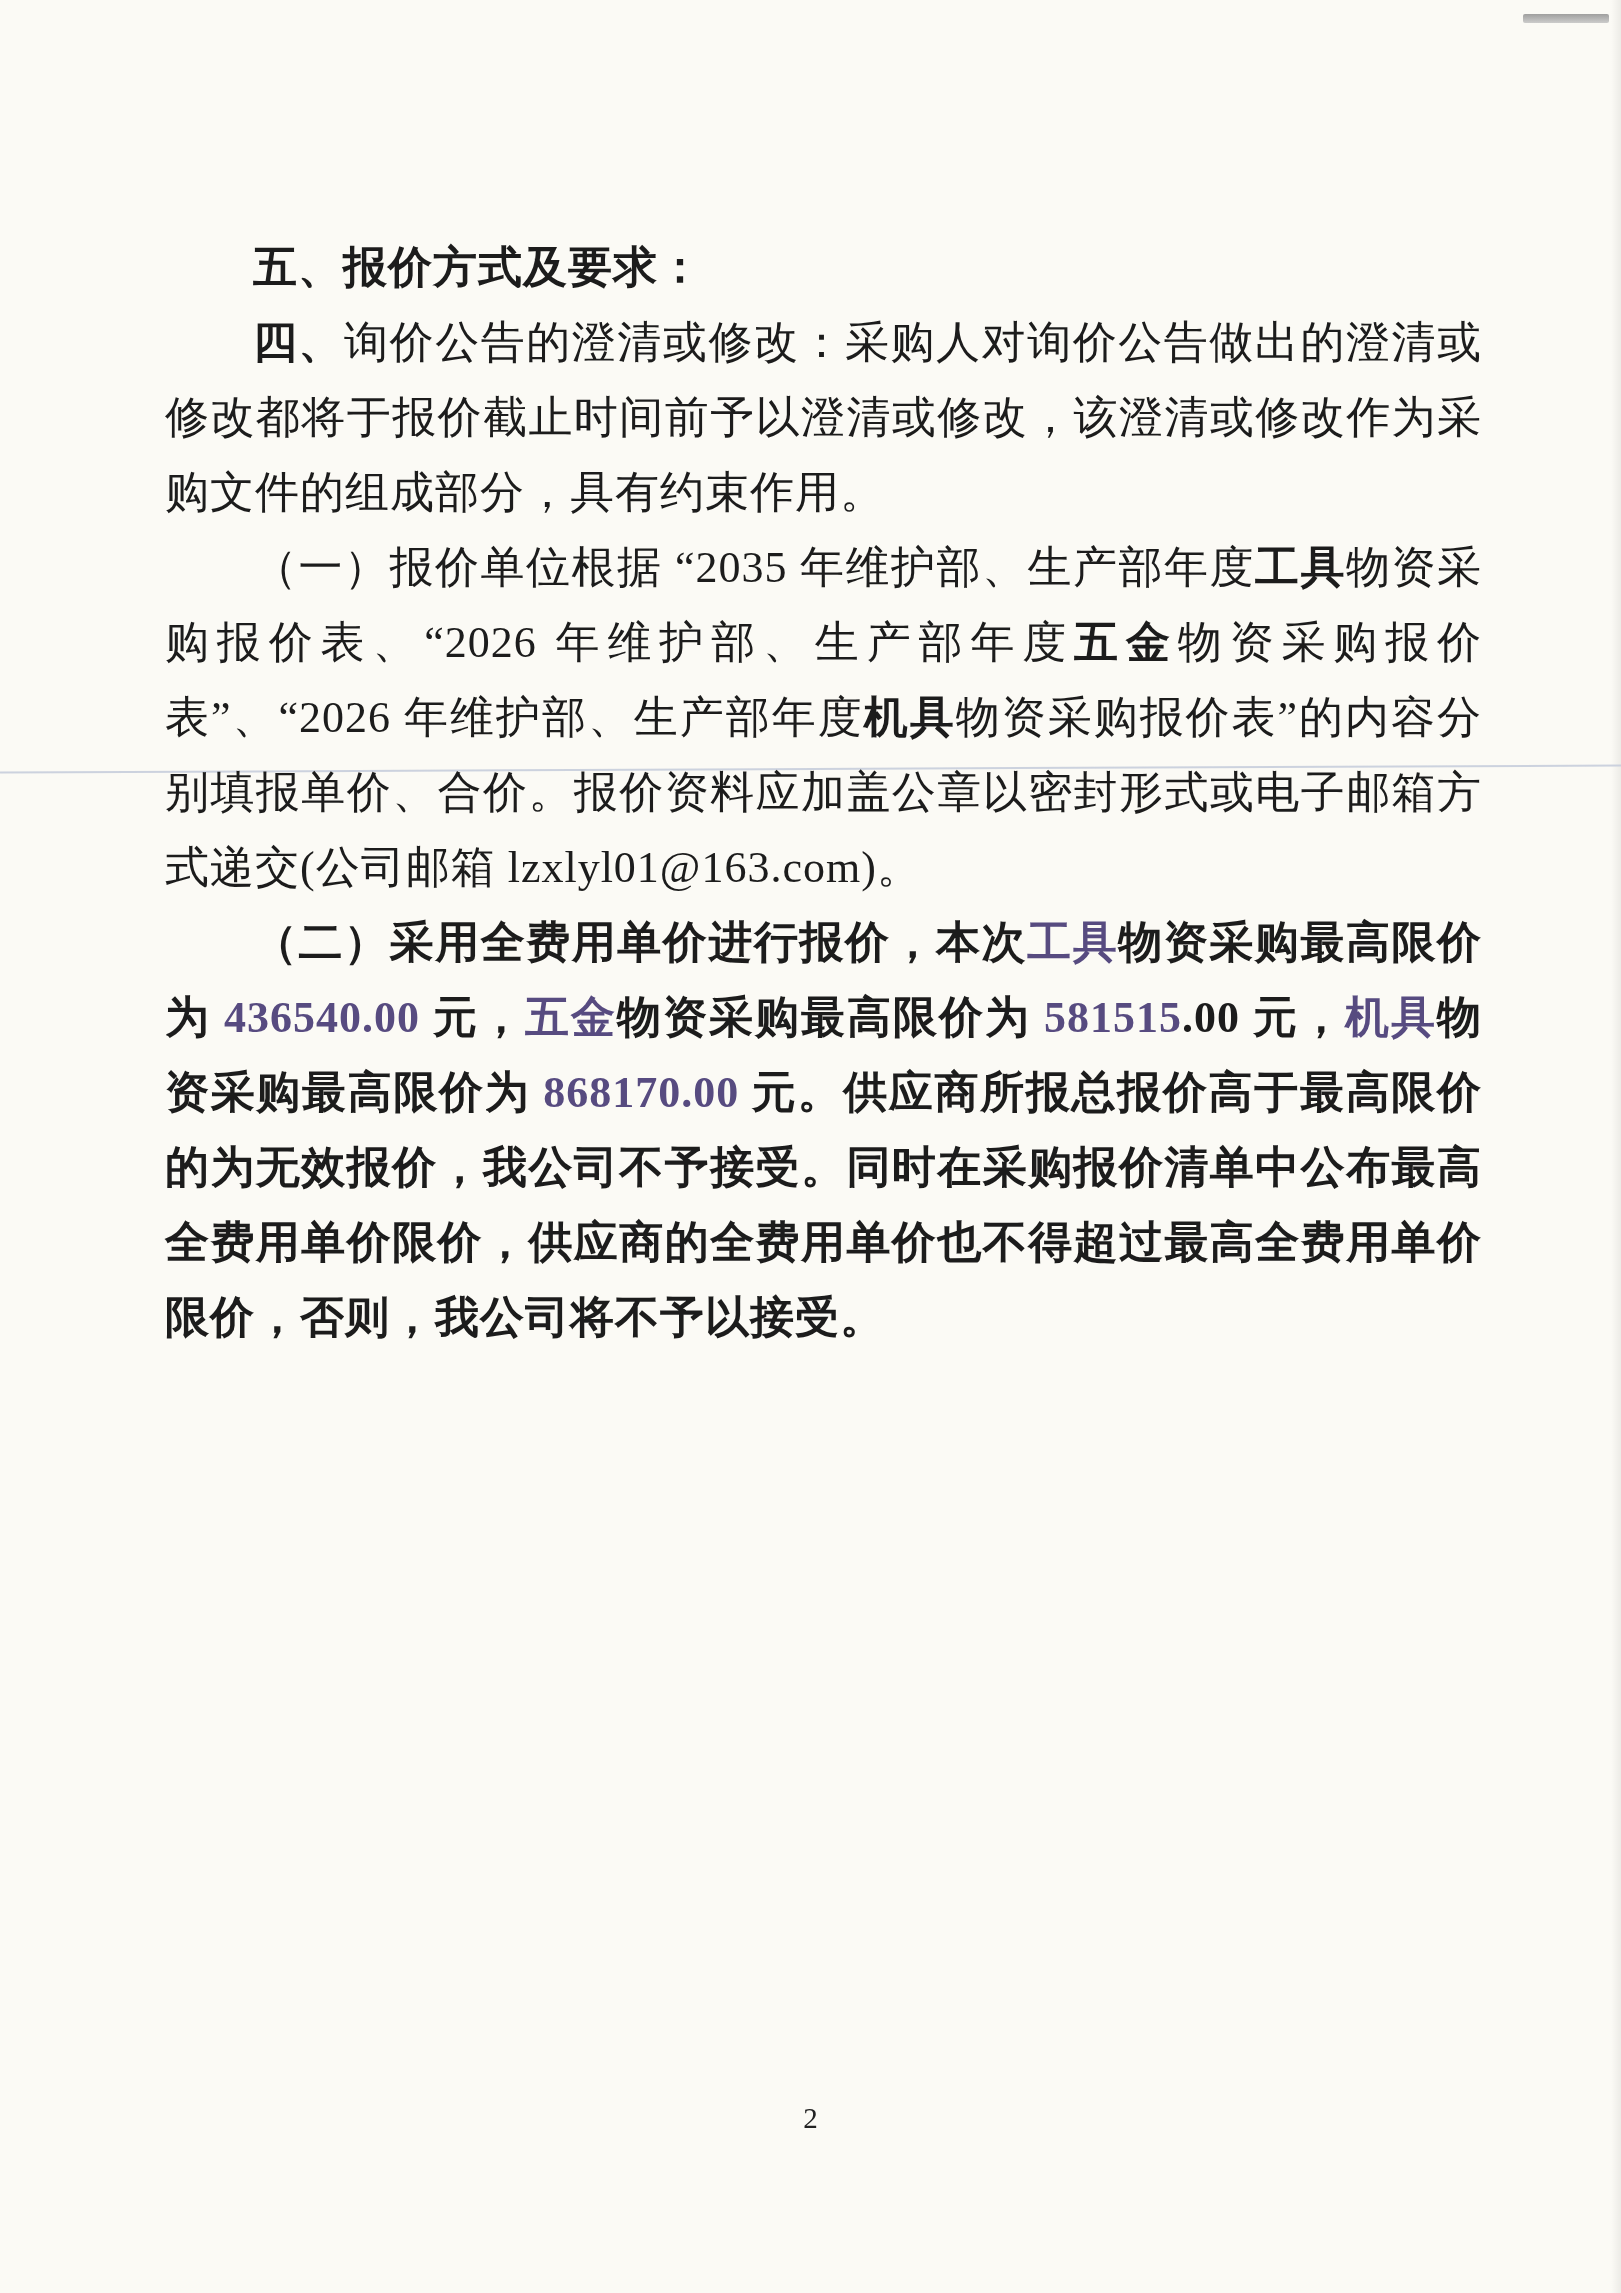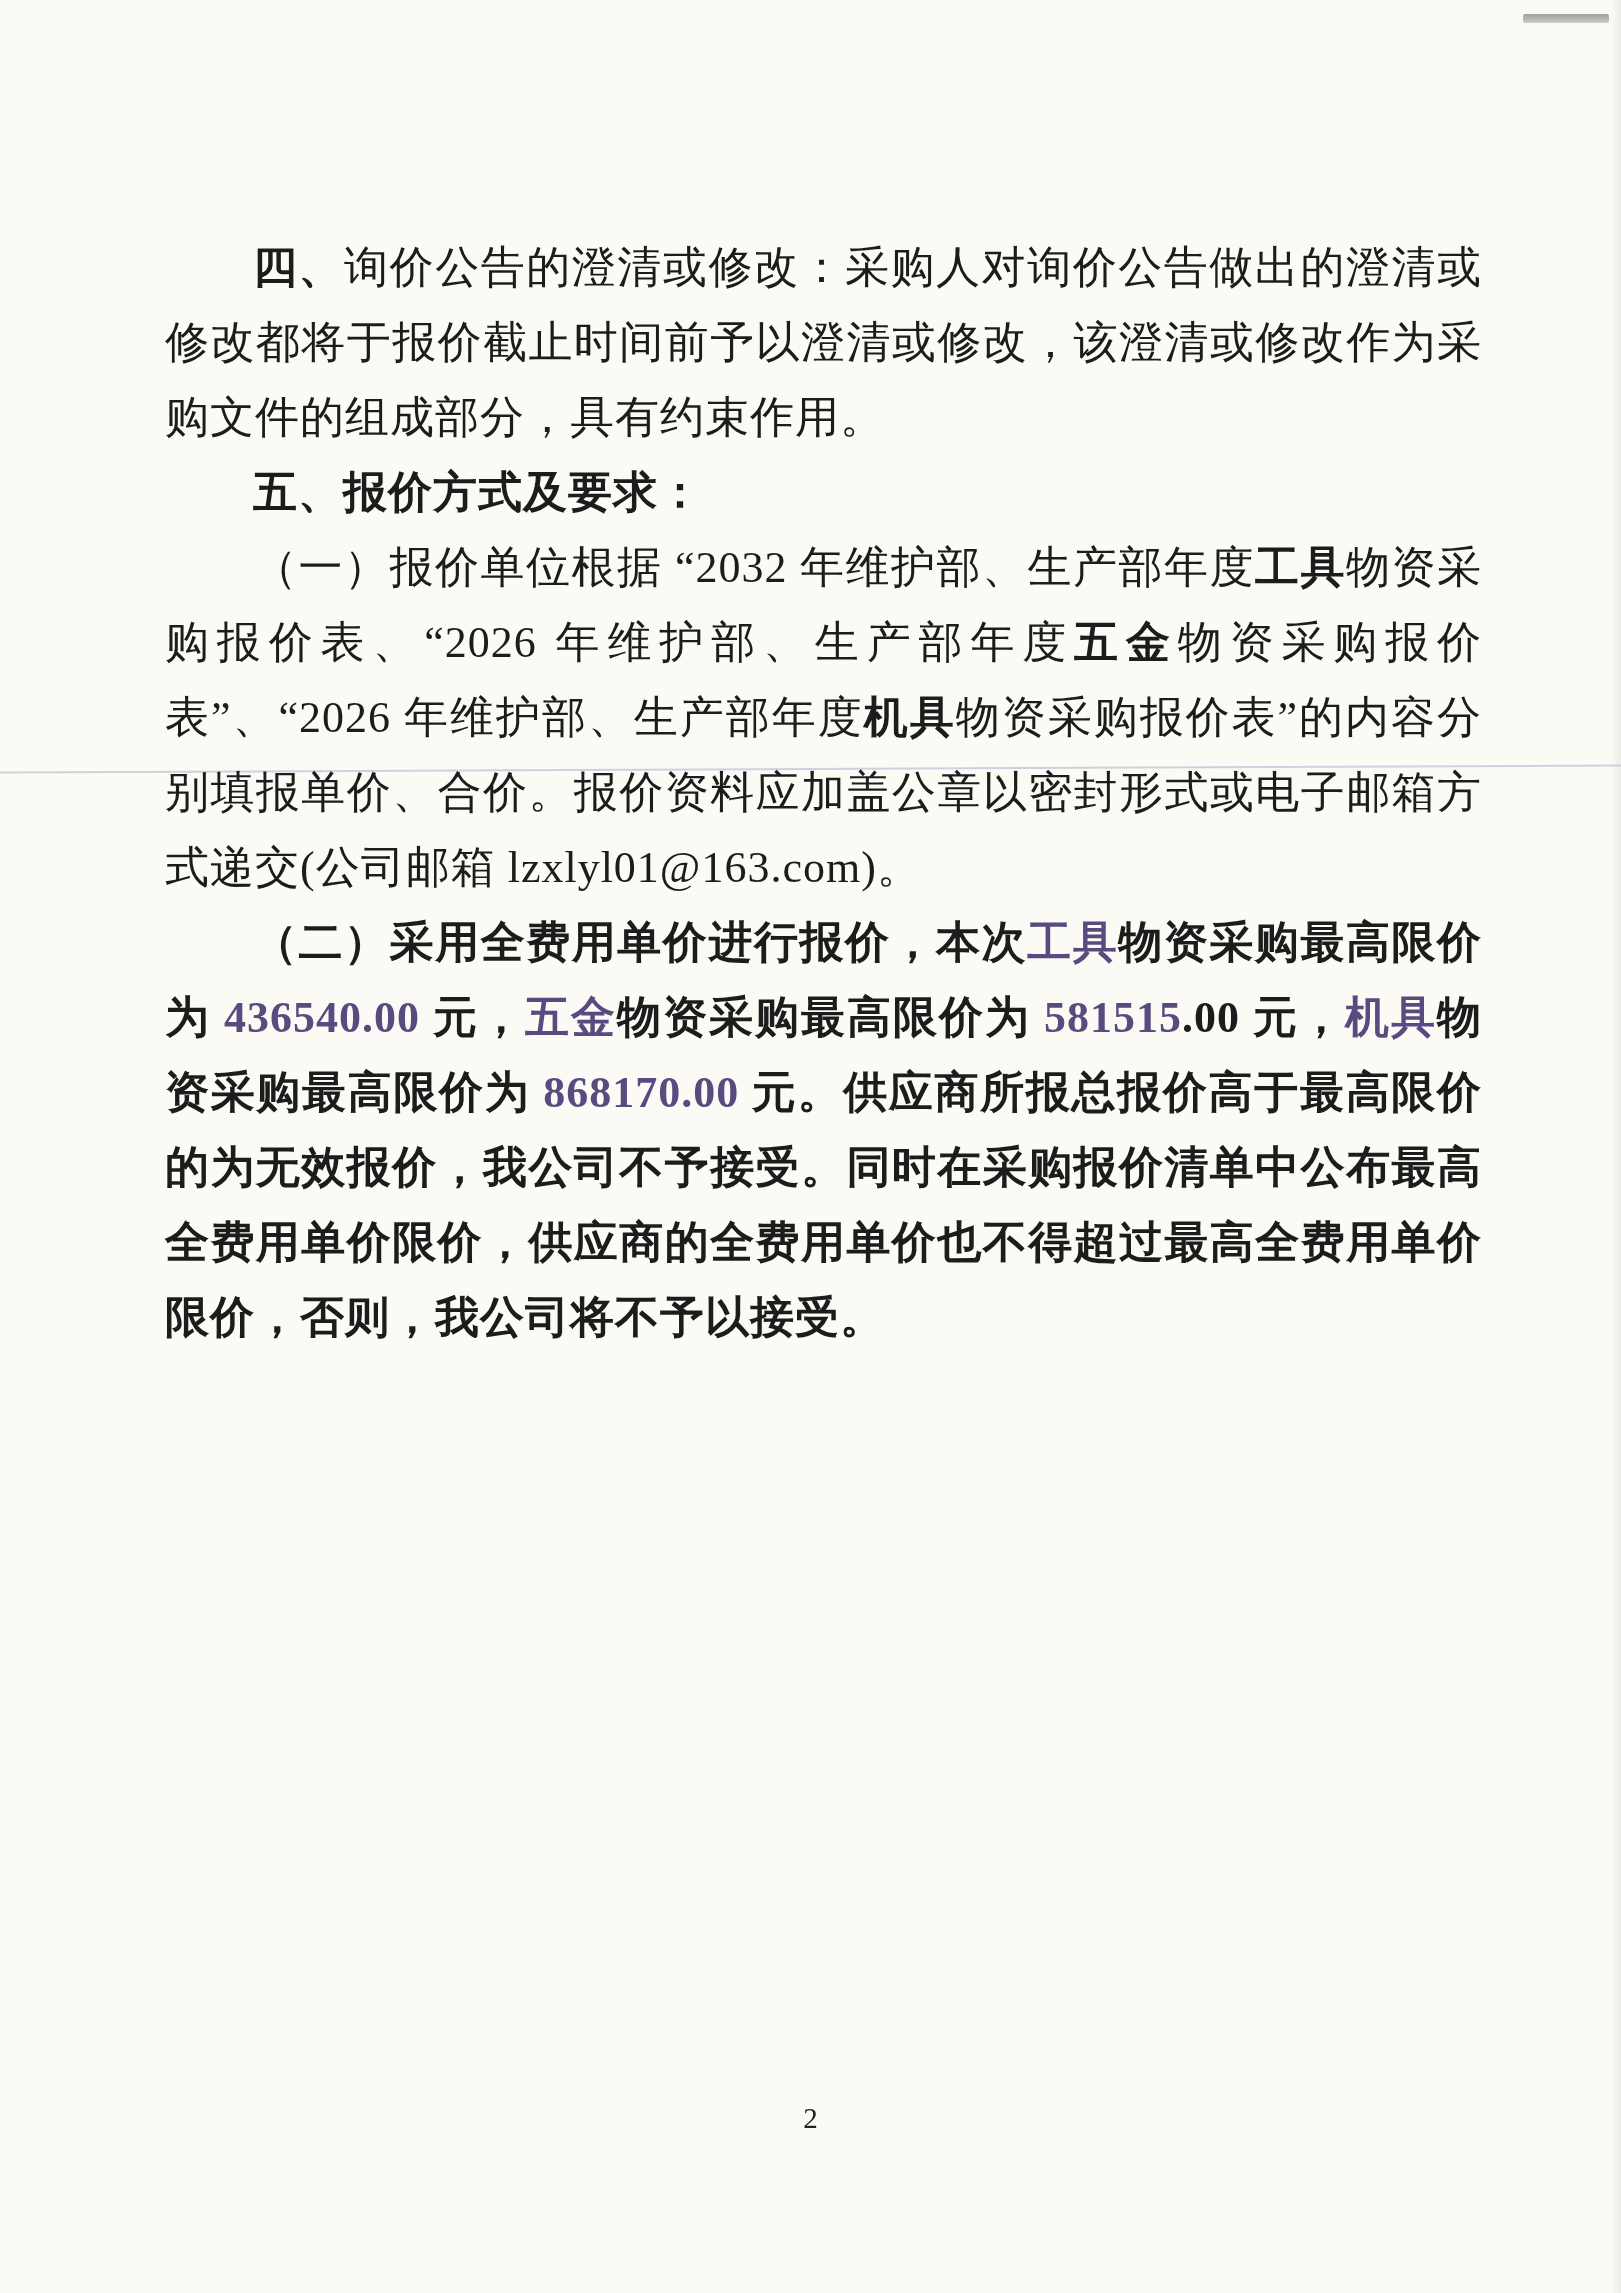--- a/index.html
+++ b/index.html
@@ -74,20 +74,20 @@
   }
 </style>
 </head>
 <body>
 
 <div class="page">
   <div class="edge-shade"></div>
   <div class="scan-band"></div>
   <div class="scan-line"></div>
   <div class="content">
+      <p class="para"><span class="seg-bold">五、报价方式及要求：</span></p>
       <p class="para"><span class="seg-bold">四、</span><span class="seg-normal">询价公告的澄清或修改：采购人对询价公告做出的澄清或修改都将于报价截止时间前予以澄清或修改，该澄清或修改作为采购文件的组成部分，具有约束作用。</span></p>
-      <p class="para"><span class="seg-bold">五、报价方式及要求：</span></p>
-      <p class="para"><span class="seg-normal">（一）报价单位根据 “2032 年维护部、生产部年度</span><span class="seg-bold">工具</span><span class="seg-normal">物资采购报价表、“2026 年维护部、生产部年度</span><span class="seg-bold">五金</span><span class="seg-normal">物资采购报价表”、“2026 年维护部、生产部年度</span><span class="seg-bold">机具</span><span class="seg-normal">物资采购报价表”的内容分别填报单价、合价。报价资料应加盖公章以密封形式或电子邮箱方式递交(公司邮箱 lzxlyl01@163.com)。</span></p>
+      <p class="para"><span class="seg-normal">（一）报价单位根据 “2035 年维护部、生产部年度</span><span class="seg-bold">工具</span><span class="seg-normal">物资采购报价表、“2026 年维护部、生产部年度</span><span class="seg-bold">五金</span><span class="seg-normal">物资采购报价表”、“2026 年维护部、生产部年度</span><span class="seg-bold">机具</span><span class="seg-normal">物资采购报价表”的内容分别填报单价、合价。报价资料应加盖公章以密封形式或电子邮箱方式递交(公司邮箱 lzxlyl01@163.com)。</span></p>
       <p class="para"><span class="seg-bold">（二）采用全费用单价进行报价，本次</span><span class="seg-bold-purple">工具</span><span class="seg-bold">物资采购最高限价为 </span><span class="seg-bold-purple">436540.00</span><span class="seg-bold"> 元，</span><span class="seg-bold-purple">五金</span><span class="seg-bold">物资采购最高限价为 </span><span class="seg-bold-purple">581515</span><span class="seg-bold">.00 元，</span><span class="seg-bold-purple">机具</span><span class="seg-bold">物资采购最高限价为 </span><span class="seg-bold-purple">868170.00</span><span class="seg-bold"> 元。供应商所报总报价高于最高限价的为无效报价，我公司不予接受。同时在采购报价清单中公布最高全费用单价限价，供应商的全费用单价也不得超过最高全费用单价限价，否则，我公司将不予以接受。</span></p>
     </div>
   <div class="page-number">2</div>
 </div>
 
 
 </body></html>

